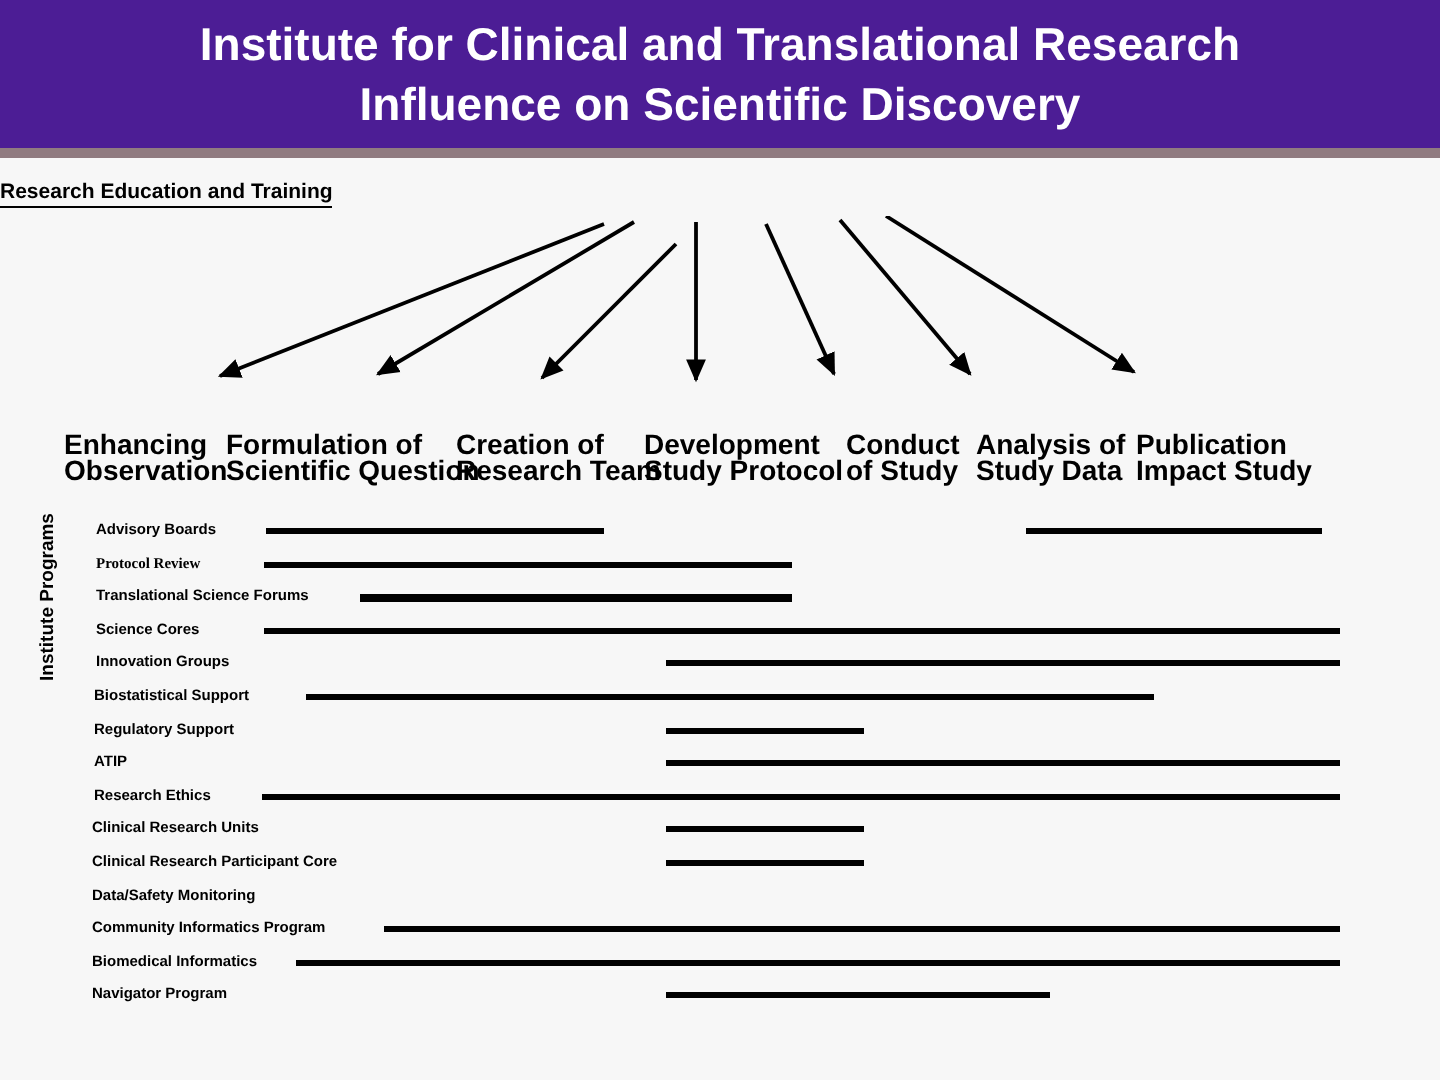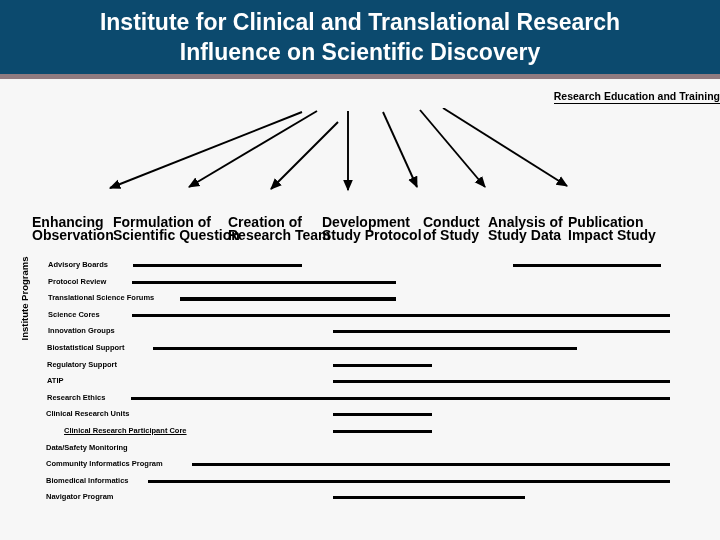--- a/index.html
+++ b/index.html
@@ -14,21 +14,21 @@
     overflow: hidden;
     position: relative;
   }
 
   
   #title-banner {
     position: absolute;
     left: 0; top: 0;
     width: 720px;
     height: 74px;
-    background: #0c4a6e;
+    background: #4c1d95;
     box-sizing: border-box;
     display: flex;
     flex-direction: column;
     align-items: center;
     justify-content: center;
   }
   #title-banner .tline {
     color: #ffffff;
     font-size: 23px;
     font-weight: bold;
@@ -44,21 +44,21 @@
     height: 5px;
     background: #6e5258;
     opacity: .75;
   }
 
   
   #process-title {
     position: absolute;
     left: 0; top: 90px;
     width: 720px;
-    text-align: right;
+    text-align: left;
     font-size: 10.5px;
     font-weight: bold;
     color: #000;
   }
   #process-title span {
     border-bottom: 1px solid #000;
     padding-bottom: 1px;
   }
 
   
@@ -177,21 +177,21 @@
   </div>
 
 <div id="axis-label">Institute Programs</div>
 
 <div id="program-rows">
     <div class="program-row" style="top: 0px;">
       <div class="program-label" style="left: 48px;">Advisory Boards</div>
       <div class="program-bar" style="left: 133px; width: 169px; top: 6px;"></div>
       <div class="program-bar" style="left: 513px; width: 148px; top: 6px;"></div>
     </div>
-    <div class="program-row" style="top: 16.6px;">
+    <div class="program-row" style="top: 16.6px; font-family: Liberation Serif, serif;">
       <div class="program-label" style="left: 48px;">Protocol Review</div>
       <div class="program-bar" style="left: 132px; width: 264px; top: 6px;"></div>
     </div>
     <div class="program-row" style="top: 33.2px;">
       <div class="program-label" style="left: 48px;">Translational Science Forums</div>
       <div class="program-bar thick" style="left: 180px; width: 216px; top: 6px;"></div>
     </div>
     <div class="program-row" style="top: 49.8px;">
       <div class="program-label" style="left: 48px;">Science Cores</div>
       <div class="program-bar" style="left: 132px; width: 538px; top: 6px;"></div>
@@ -214,21 +214,21 @@
     </div>
     <div class="program-row" style="top: 132.8px;">
       <div class="program-label" style="left: 47px;">Research Ethics</div>
       <div class="program-bar" style="left: 131px; width: 539px; top: 6px;"></div>
     </div>
     <div class="program-row" style="top: 149.4px;">
       <div class="program-label" style="left: 46px;">Clinical Research Units</div>
       <div class="program-bar" style="left: 333px; width: 99px; top: 6px;"></div>
     </div>
     <div class="program-row" style="top: 166px;">
-      <div class="program-label" style="left: 64px; text-decoration: underline;">Clinical Research Participant Core</div>
+      <div class="program-label" style="left: 46px;">Clinical Research Participant Core</div>
       <div class="program-bar" style="left: 333px; width: 99px; top: 6px;"></div>
     </div>
     <div class="program-row" style="top: 182.6px;">
       <div class="program-label" style="left: 46px;">Data/Safety Monitoring</div>
     </div>
     <div class="program-row" style="top: 199.2px;">
       <div class="program-label" style="left: 46px;">Community Informatics Program</div>
       <div class="program-bar" style="left: 192px; width: 478px; top: 6px;"></div>
     </div>
     <div class="program-row" style="top: 215.8px;">

